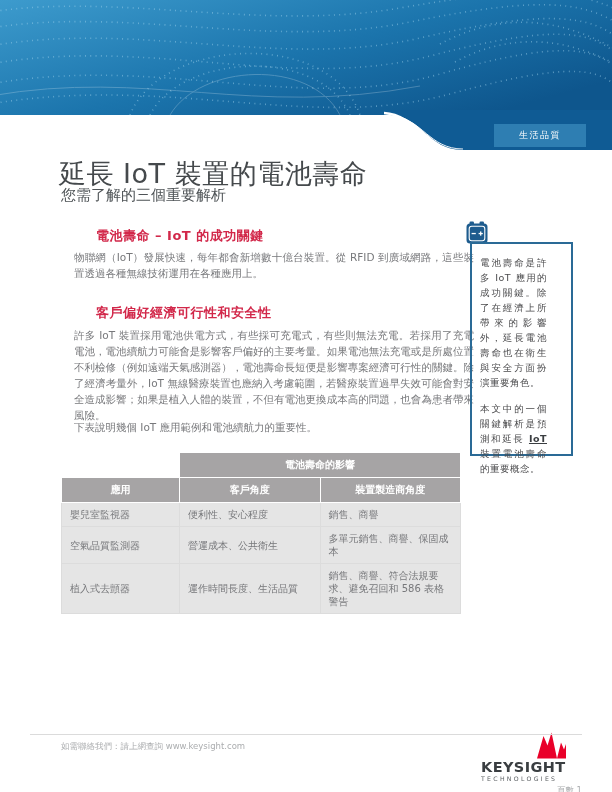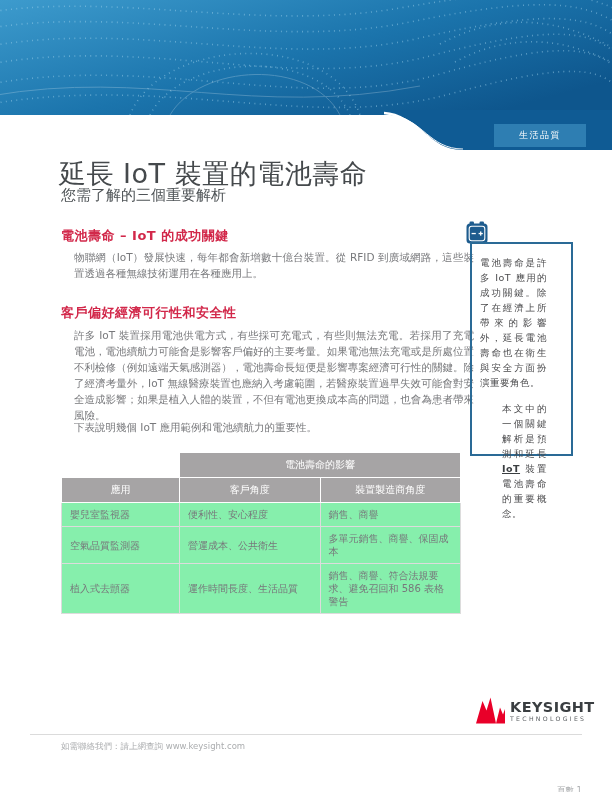--- a/index.html
+++ b/index.html
@@ -13,57 +13,57 @@
   
   .header-svg { position:absolute; top:0; left:0; }
   .app-note-tab {
     position:absolute; left:494px; top:124px; width:92px; height:23px;
     background:#2E7EB2; color:#ffffff; font-size:9px; letter-spacing:1.5px;
     display:flex; align-items:center; justify-content:center;
   }
   
   .page-title   { left:59px; top:156px; font-size:27px; color:#45494C; letter-spacing:0.5px; }
   .page-subtitle{ left:61px; top:186px; font-size:15px; color:#4E5356; }
-  .red-heading  { font-size:13px; font-weight:bold; color:#D2284A; letter-spacing:0.5px; }
+  .red-heading  { font-size:13px; font-weight:bold; color:#D2284A; letter-spacing:0.5px;margin-left:35px; }
   .h1 { left:61px; top:227px; }
   .h2 { left:61px; top:304px; }
   .body-text {
     left:74px; width:400px; font-size:10.5px; line-height:16px;
     color:#77787B; text-align:justify;
   }
   .b1 { top:249px; }
   .b2 { top:327px; }
   .tbl-intro { top:419px; text-align:left; }
   
   .app-table {
     position:absolute; left:61px; top:452px; width:400px;
     border-collapse:collapse; font-size:10px; color:#77787B; table-layout:fixed;
   }
   .app-table td { padding:5px 8px; vertical-align:middle; }
   .app-table .hd {
     background:#A6A4A5; color:#ffffff; text-align:center;
-    border:1px solid #ffffff; height:24px;
+    border:1px solid #ffffff; height:24px;font-weight:bold;
   }
   .app-table .blank { background:#ffffff; border:none; }
   .app-table .dt {
-    background:#86efac; border:1px solid #DCDCDC; height:24px; line-height:13px;
+    background:#e5e5e5; border:1px solid #DCDCDC; height:24px; line-height:13px;
   }
   .col1 { width:118px;margin-left:28px; } .col2 { width:126px; } .col3 { width:156px; }
   
   .battery-icon { position:absolute; left:466px; top:221px; }
   .sidebar-box {
     position:absolute; left:470px; top:242px; width:103px; height:214px;
     border:2px solid #2A6A96; padding:11px 24px 0 8px;
     font-size:9.5px; line-height:15px; color:#4B4B4D;
     text-align:justify; letter-spacing:0.5px;
   }
-  .sidebar-box p + p { margin-top:11px;margin-left:22px; }
+  .sidebar-box p + p { margin-top:11px; }
   .iot-link { color:#3A3E41; font-weight:bold; text-decoration:underline; cursor:pointer; }
   
-  .logo-block { position:absolute; left:476px; top:697px; display:flex; align-items:center; }
+  .logo-block { position:absolute; left:476px; top:732px; display:flex; align-items:flex-end;flex-direction:column; }
   .logo-text { margin-left:5px; }
   .logo-brand { font-size:14.5px; font-weight:bold; color:#3A3E41; letter-spacing:0.4px; line-height:16px; }
   .logo-sub   { font-size:6.2px; color:#5E6265; letter-spacing:2.3px; line-height:8px; }
   
   .footer-rule { left:30px; top:734px; width:552px; height:1px; background:#DBDBDB; }
   .footer-contact { left:61px; top:741px; font-size:8.5px; color:#ABADAF; }
   .footer-page    { right:30px; top:785px; font-size:8.5px; color:#ABADAF; }
 </style>
 </head>
 <body>

